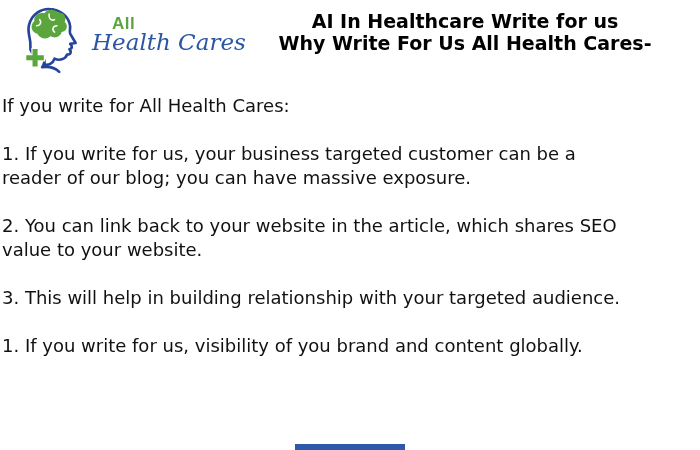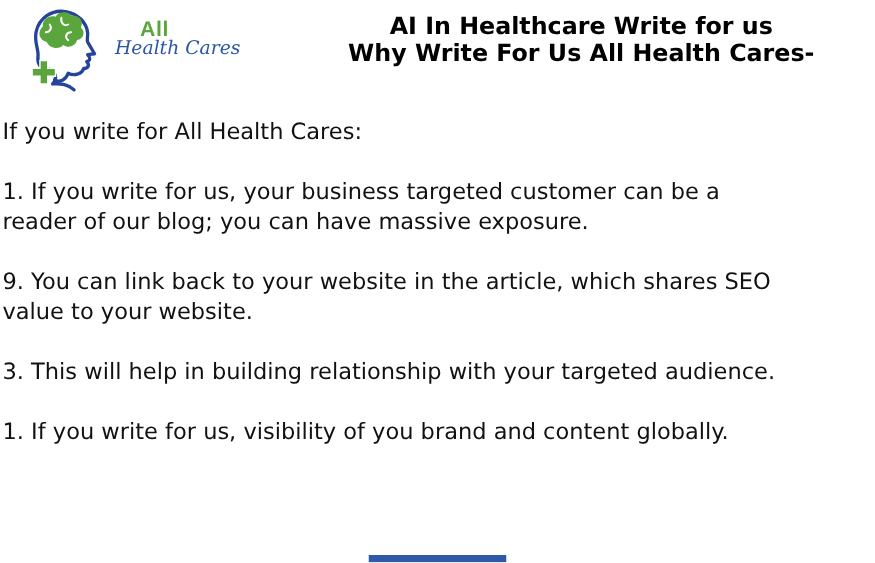--- a/index.html
+++ b/index.html
@@ -30,21 +30,21 @@
   .word-all{
     position:absolute;left:20px;top:0;
     color:var(--brand-green);
     font-family:"Liberation Sans",sans-serif;
     font-weight:bold;font-size:17px;letter-spacing:.5px;
   }
   .word-script{
     position:absolute;left:0;top:15px;
     color:var(--script-blue);
     font-family:"DejaVu Serif","Liberation Serif",serif;
-    font-style:italic;font-size:15px;white-space:nowrap;
+    font-style:italic;font-size:23px;white-space:nowrap;
   }
   .titles{
     flex:1;
     padding:10px 40px 0 0;
     text-align:center;
     color:var(--title-color);
     font-weight:bold;
     font-size:19px;line-height:22px;
   }
   
@@ -110,21 +110,21 @@
   <main class="content">
 
     <p class="intro">If you write for All Health Cares:</p>
 
     <p>
       <span class="ln">1. If you write for us, your business targeted customer can be a</span>
       <span class="ln">reader of our blog; you can have massive exposure.</span>
     </p>
 
     <p>
-      <span class="ln">9. You can link back to your website in the article, which shares SEO</span>
+      <span class="ln">2. You can link back to your website in the article, which shares SEO</span>
       <span class="ln">value to your website.</span>
     </p>
 
     <p>
       <span class="ln">3. This will help in building relationship with your targeted audience.</span>
     </p>
 
 
     <p>
       <span class="ln">1. If you write for us, visibility of you brand and content globally.</span>

